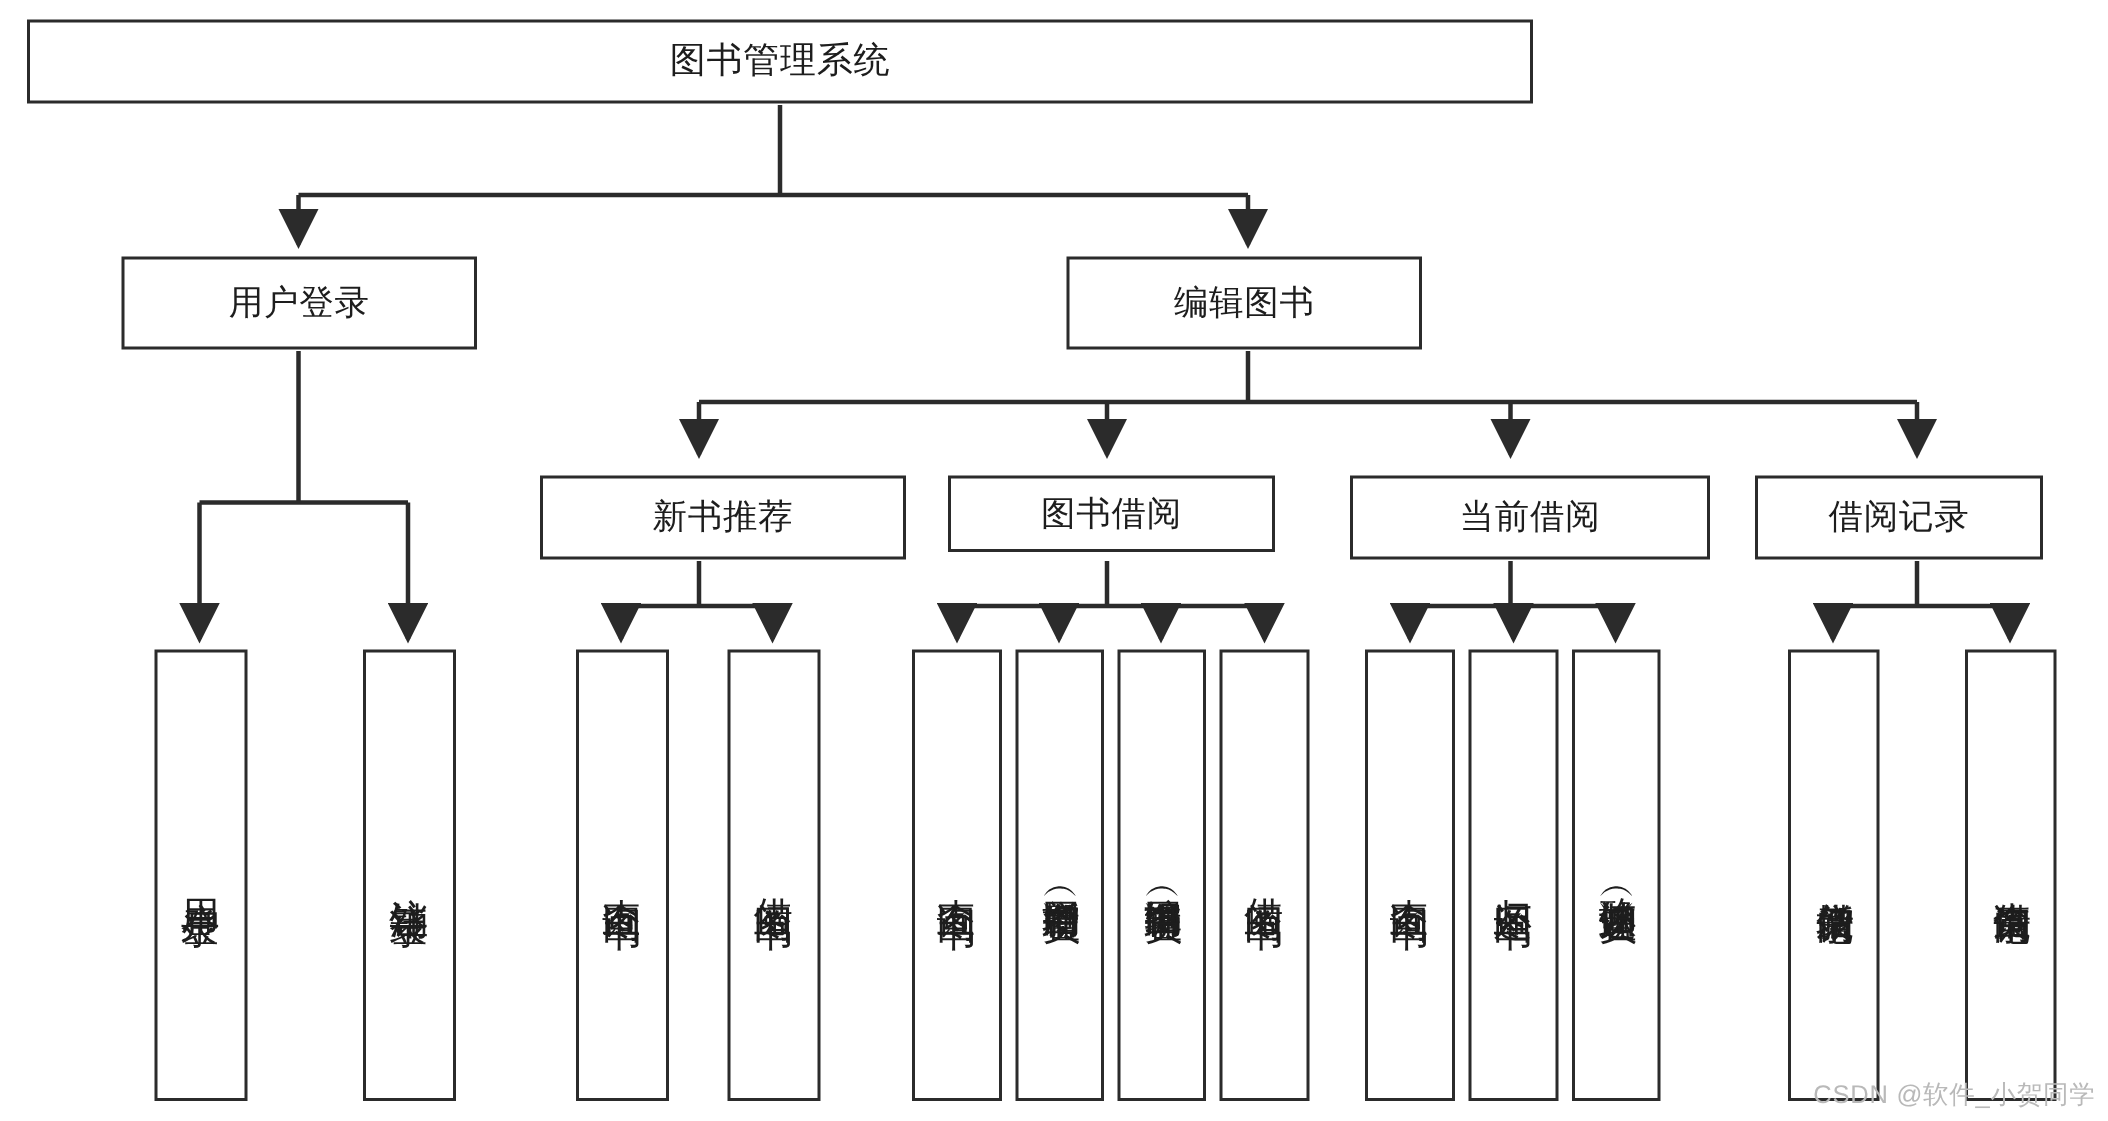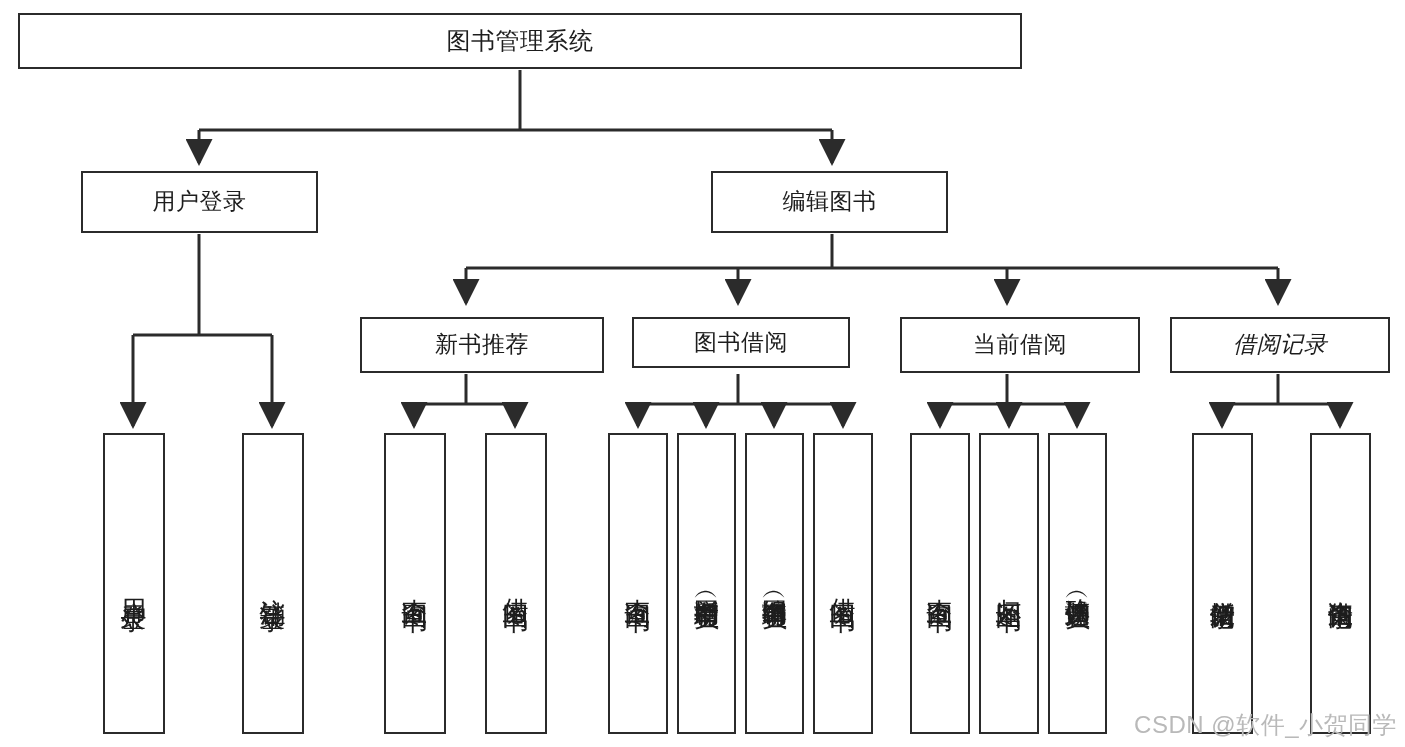--- a/index.html
+++ b/index.html
@@ -65,21 +65,21 @@
     white-space: nowrap;
   }
   .node.vert.tall .node-label {
     font-size: 25px;
     letter-spacing: 1px;
   }
   #watermark {
     position: absolute;
     right: 8px;
     bottom: 6px;
-    font-size: 24px;
+    font-size: 17px;
     color: #b9b9b9;
     letter-spacing: 0.5px;
     white-space: nowrap;
     user-select: none;
   }
 </style>
 </head>
 <body>
 
 <div id="diagram-root">
@@ -147,21 +147,21 @@
 
   <div class="node horiz" style="left:360px; top:317px; width:244px; height:56px;">
     <span class="node-label">新书推荐</span>
   </div>
   <div class="node horiz" style="left:632px; top:317px; width:218px; height:51px;">
     <span class="node-label">图书借阅</span>
   </div>
   <div class="node horiz" style="left:900px; top:317px; width:240px; height:56px;">
     <span class="node-label">当前借阅</span>
   </div>
-  <div class="node horiz" style="left:1170px; top:317px; width:220px; height:56px;font-style:italic;">
+  <div class="node horiz" style="left:1170px; top:317px; width:192px; height:56px;">
     <span class="node-label">借阅记录</span>
   </div>
 
   <div class="node vert" style="left:103px; top:433px; width:62px; height:301px;">
     <span class="node-label">用户登录</span>
   </div>
   <div class="node vert" style="left:242px; top:433px; width:62px; height:301px;">
     <span class="node-label">注销登录</span>
   </div>
 

